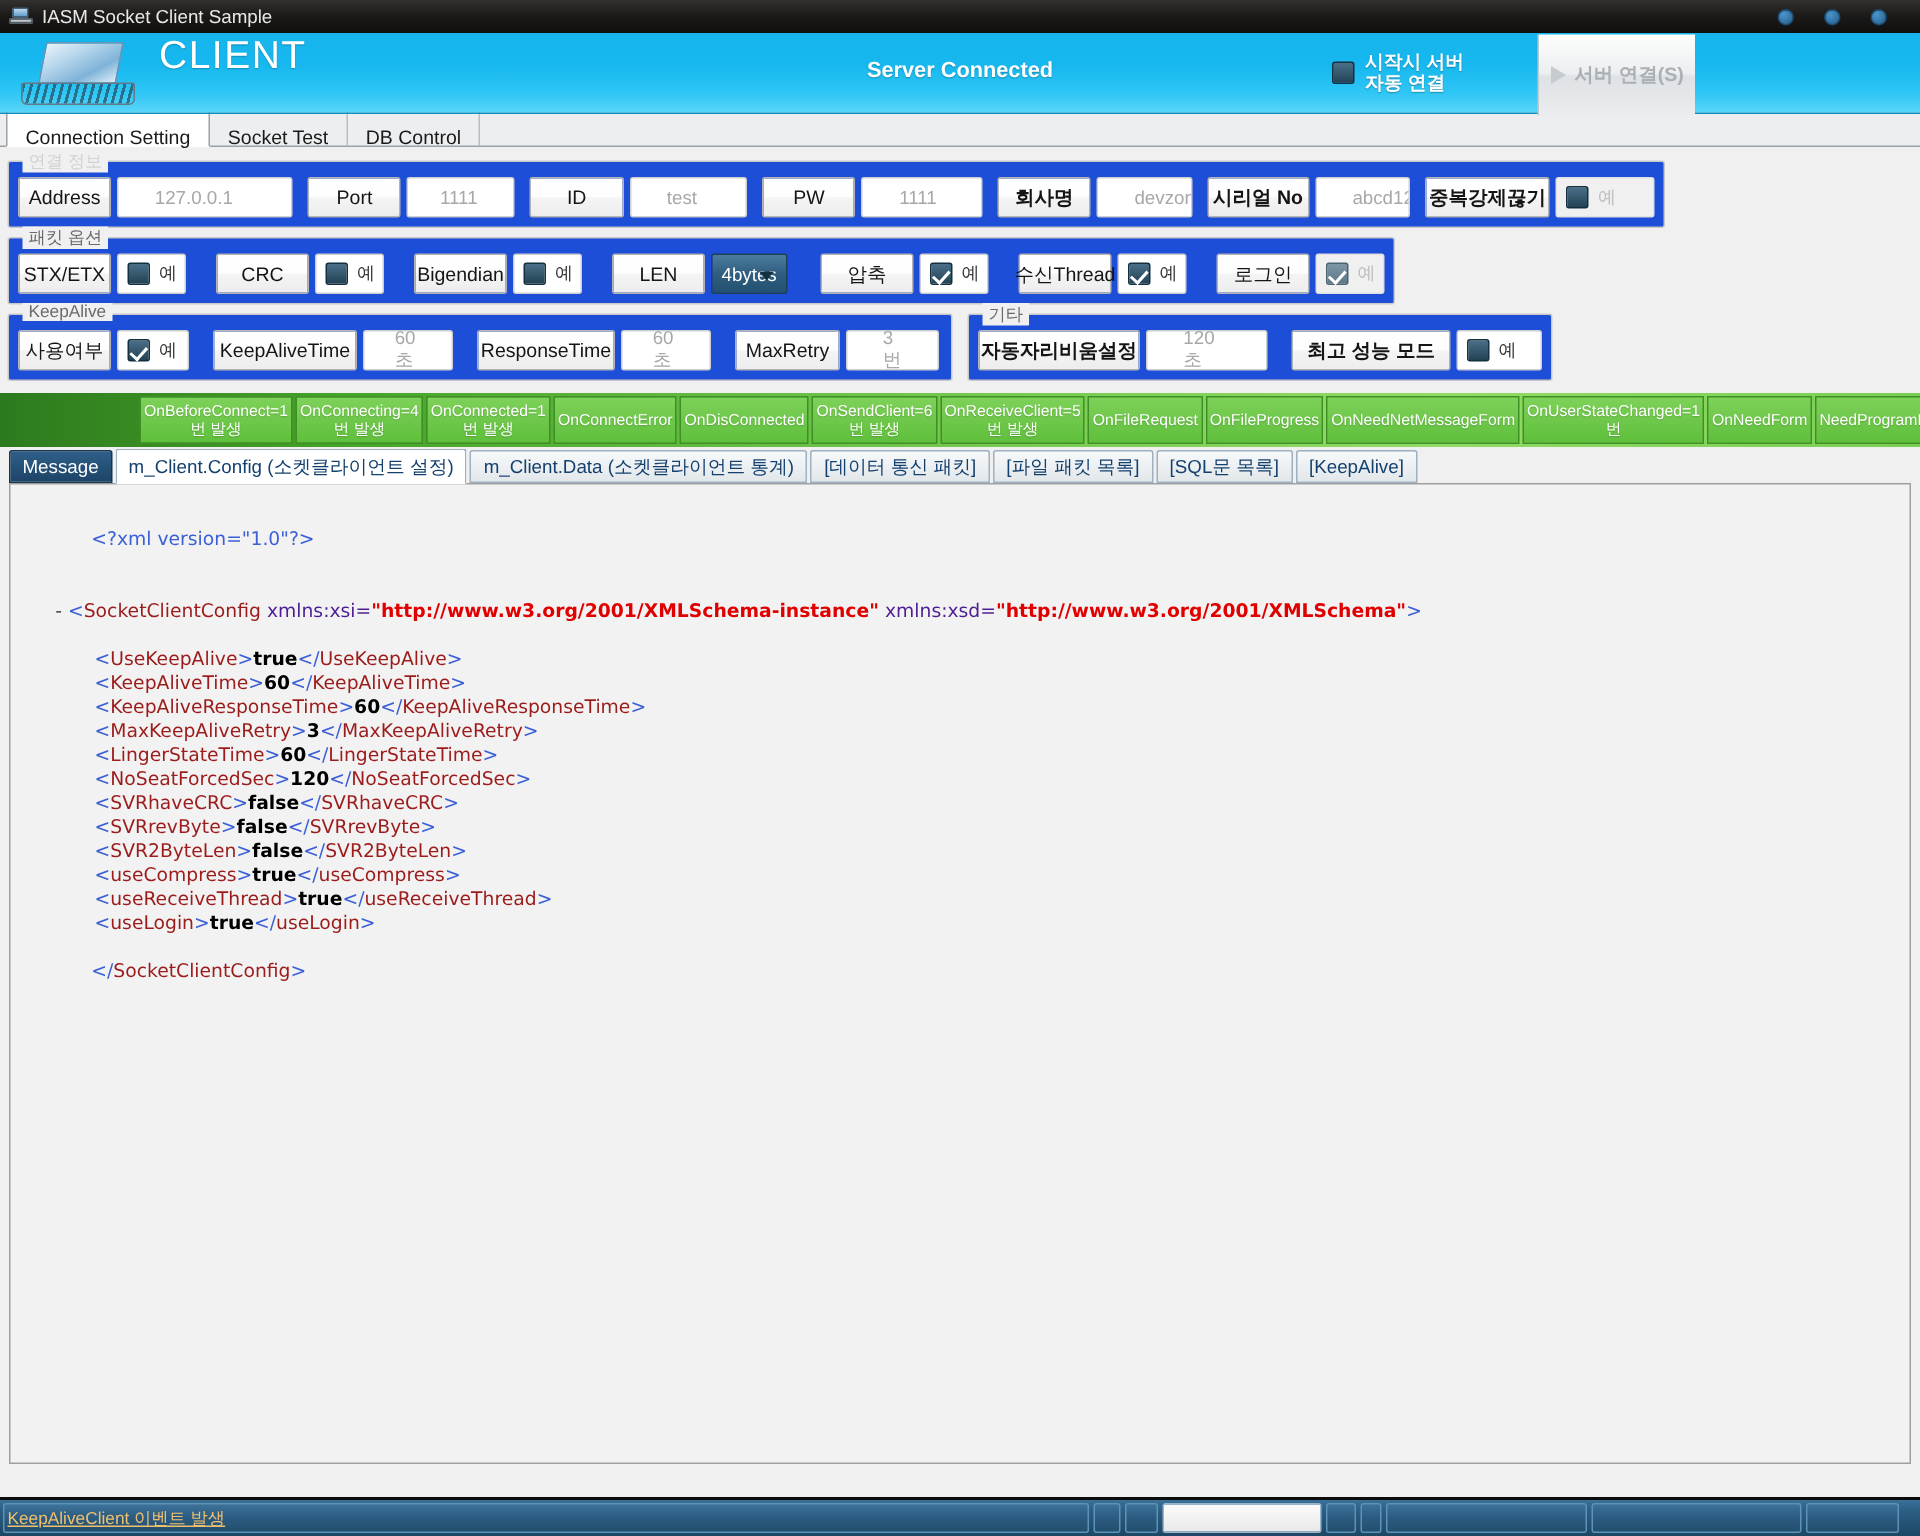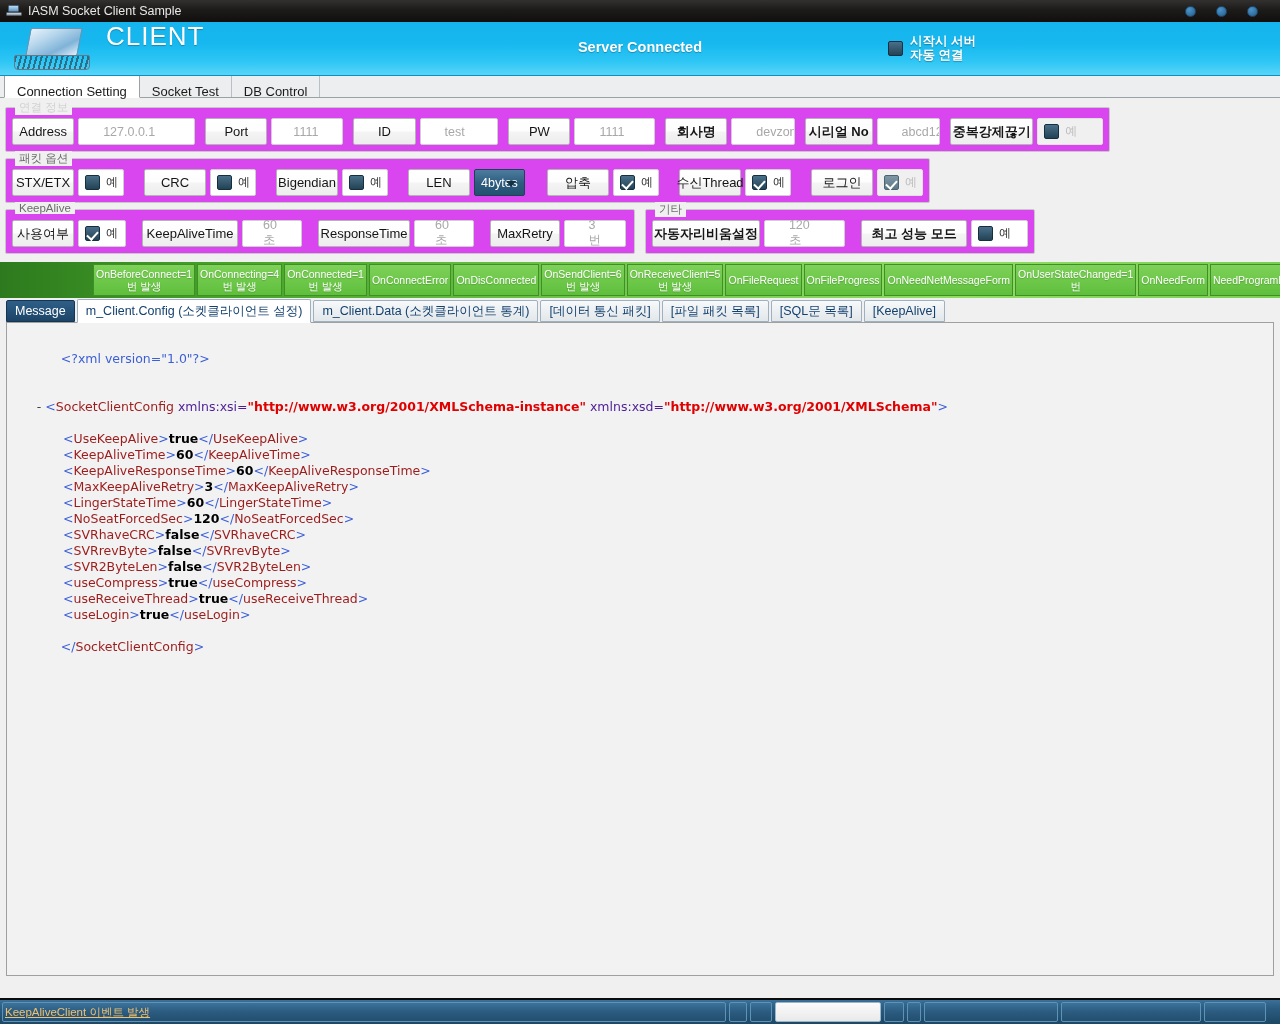--- a/index.html
+++ b/index.html
@@ -114,21 +114,21 @@
   }
   .maintab.active {
     background: #ffffff; border: 1px solid #9aa1a7; border-bottom: 1px solid #ffffff;
     margin-bottom: -1px;
   }
 
   
   .panelzone { background: #f0f0f0; padding: 3px 0 0 0; }
   .groupbox {
     position: relative; border: 1px solid #c8c8c8; border-radius: 2px;
-    margin: 6px 5px 0 5px; padding: 10px 6px 6px 6px; background: #d946ef;
+    margin: 6px 5px 0 5px; padding: 10px 6px 6px 6px; background: #1d4ed8;
   }
   .groupbox > .legend {
     position: absolute; top: -8px; left: 9px; background: #f0f0f0; padding: 0 4px;
     font-size: 11.5px; color: #6b6b6b;
   }
   .groupbox.faint > .legend { color: #d2d2d2; }
   .row { display: flex; align-items: center; gap: 0px; }
 
   .lbl-btn {
     height: 27px; min-width: 62px; padding: 0 9px;
@@ -275,20 +275,24 @@
     <div class="server-status">Server Connected</div>
 
     <div class="auto-conn">
       <div class="chk"></div>
       <div class="lbl">
         <span>시작시 서버</span><br>
         <span>자동 연결</span>
       </div>
     </div>
 
+    <div class="hdr-btn connect">
+      <span class="tri-icon"></span>
+      <span>서버 연결(S)</span>
+    </div>
   </div>
 
   <div class="maintabs">
     <div class="maintab active">Connection Setting</div>
     <div class="maintab">Socket Test</div>
     <div class="maintab">DB Control</div>
   </div>
 
   <div class="panelzone">
 

